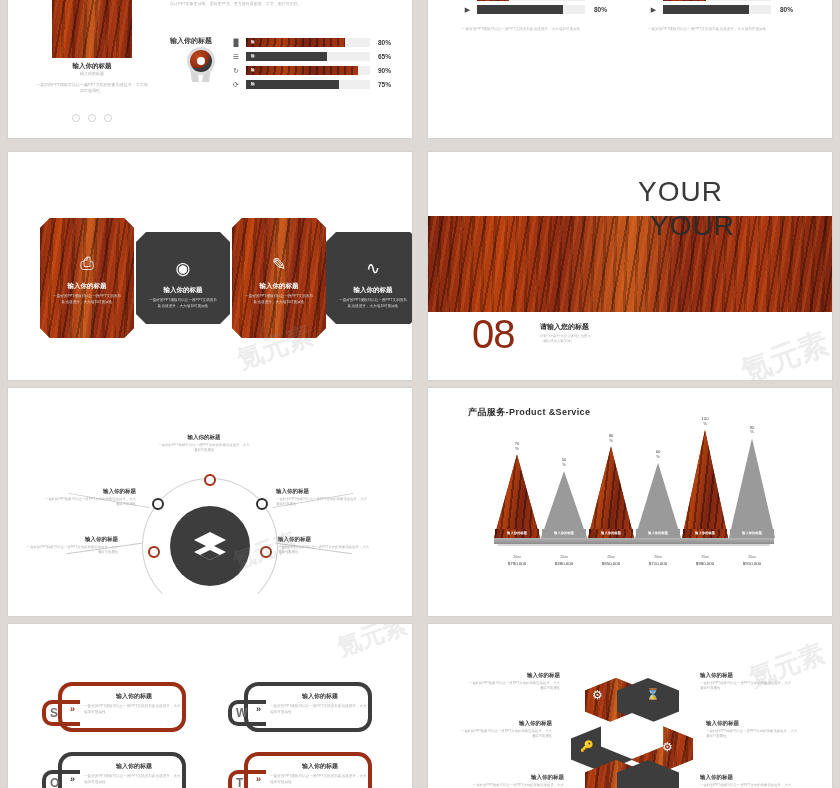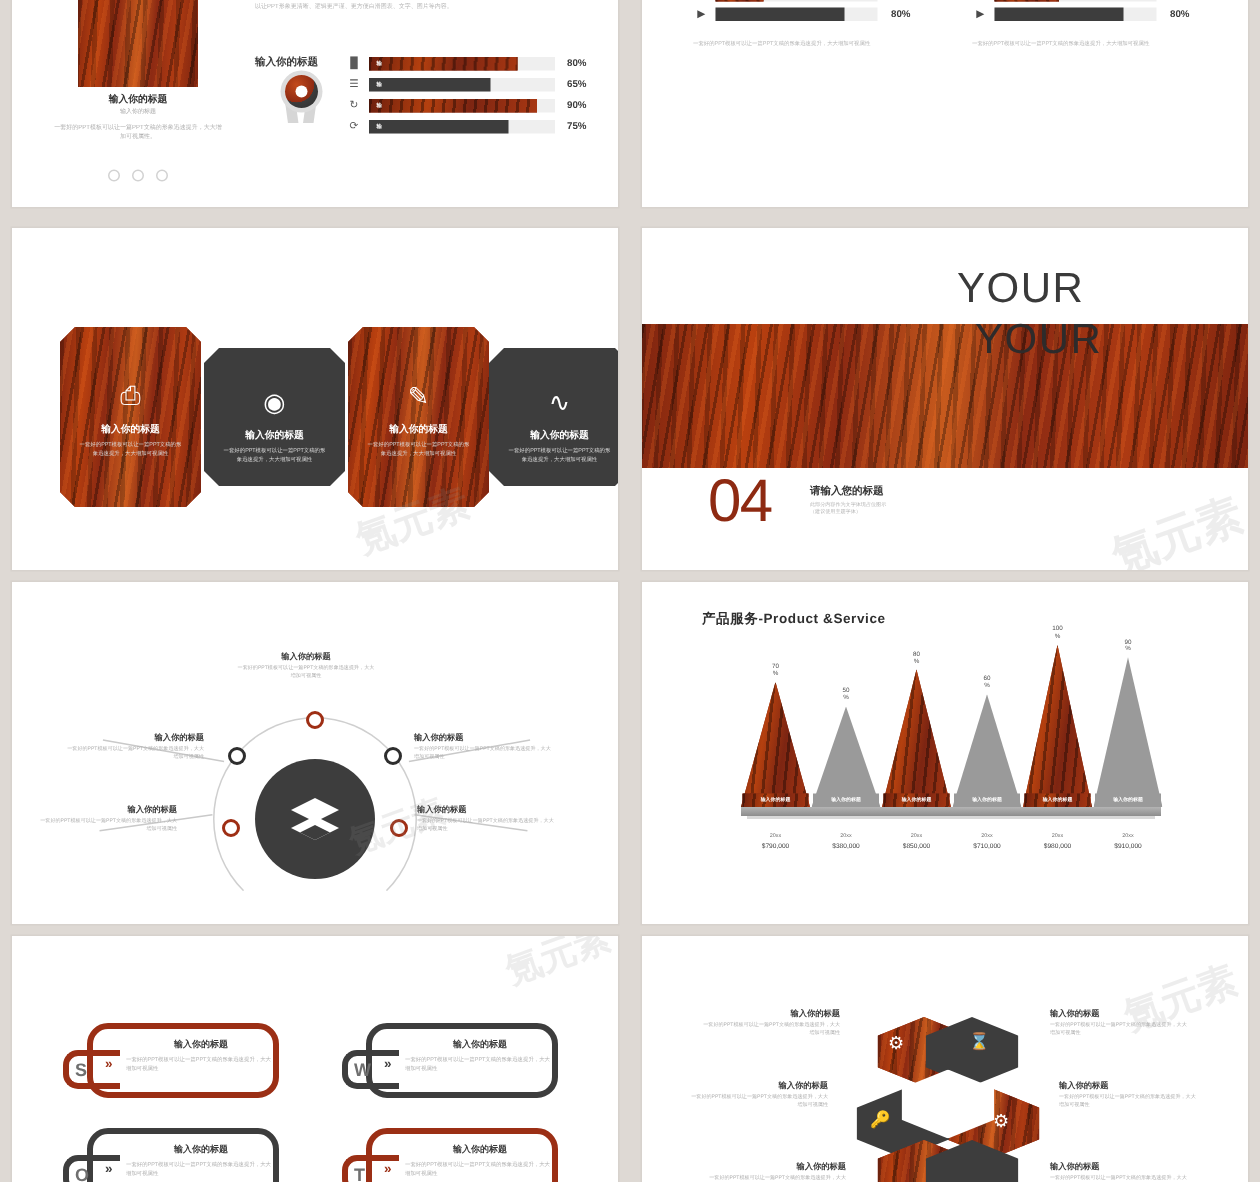--- a/index.html
+++ b/index.html
@@ -293,21 +293,21 @@
           <div class="pic pi-h">输入你的标题</div>
           <div class="pic pi-p blur">一套好的PPT模板可以让一篇PPT文稿的形象迅速提升，大大增加可视属性</div>
         </div>
       </div>
   </div>
 
   <div class="slide s4">
     <div class="your">YOUR</div>
     <div class="band wood"></div>
     <div class="ttl">YOUR</div>
-    <div class="num">04</div>
+    <div class="num">08</div>
     <div class="sh">请输入您的标题</div>
     <div class="sp blur">
       <span>此部分内容作为文字体现占位图示</span><br>
       <span>（建议使用主题字体）</span>
     </div>
     <div class="wm" style="right:2px;bottom:2px;">氪元素</div>
   </div>
 
   <div class="slide s5">
     <div class="orbit"></div>

